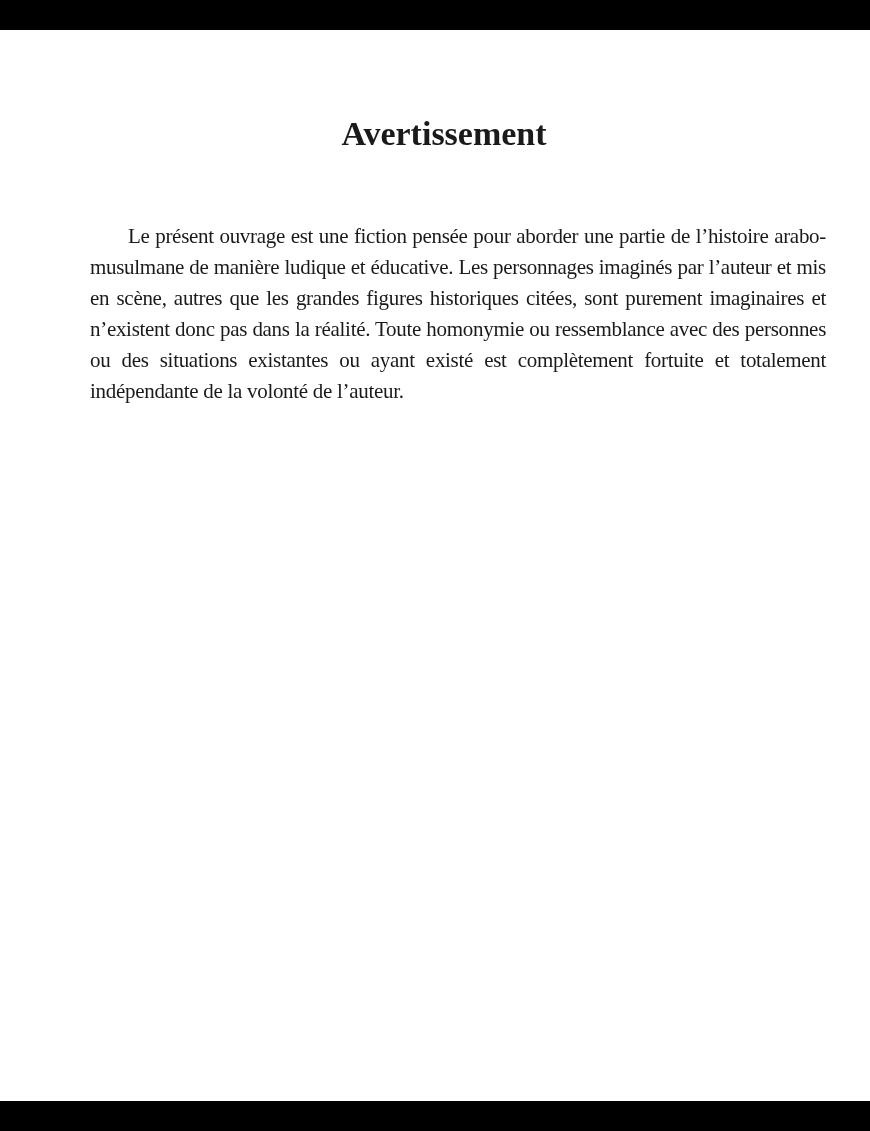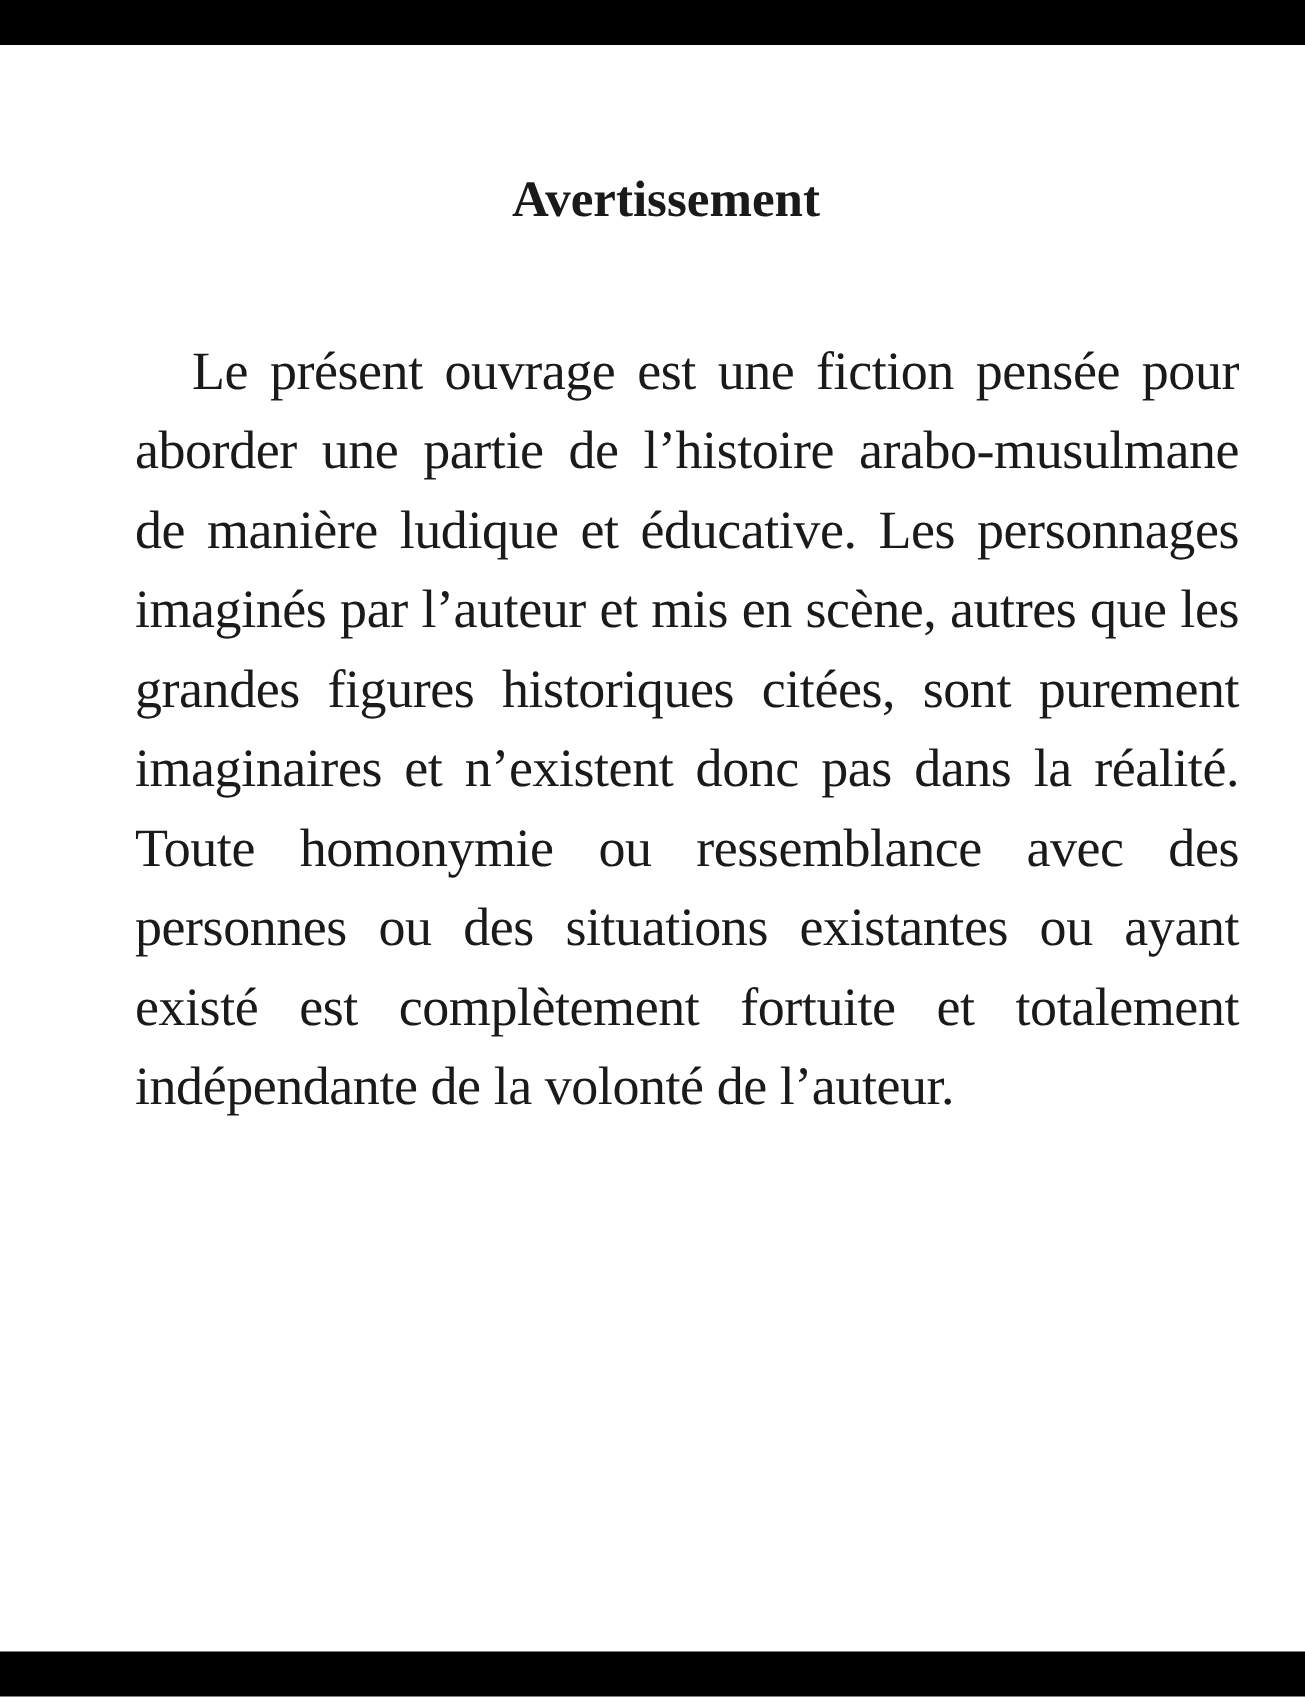--- a/index.html
+++ b/index.html
@@ -8,21 +8,21 @@
       font-family: "Liberation Serif", "DejaVu Serif", serif; color: #1a1a1a;
     }
     .bar-top { position: absolute; left: 0; top: 0; width: 870px; height: 30px; background: #000; }
     .bar-bottom { position: absolute; left: 0; top: 1101px; width: 870px; height: 30px; background: #000; }
     .title {
       position: absolute; left: 0; width: 870px; top: 112px; text-align: center;
       font-weight: bold; font-size: 34px; line-height: 44px; margin: 0; padding-left: 18px; box-sizing: border-box;
     }
     .body-text {
       position: absolute; left: 90px; top: 221px; width: 736px;
-      font-size: 36px; line-height: 53px; text-align: justify; text-indent: 38px; margin: 0;
+      font-size: 21px; line-height: 31px; text-align: justify; text-indent: 38px; margin: 0;
       letter-spacing: -0.3px;
       font-family: Liberation Serif, serif;
     }
   </style>
 </head>
 <body>
 
 <div class="bar-top"></div>
 
 <main>

